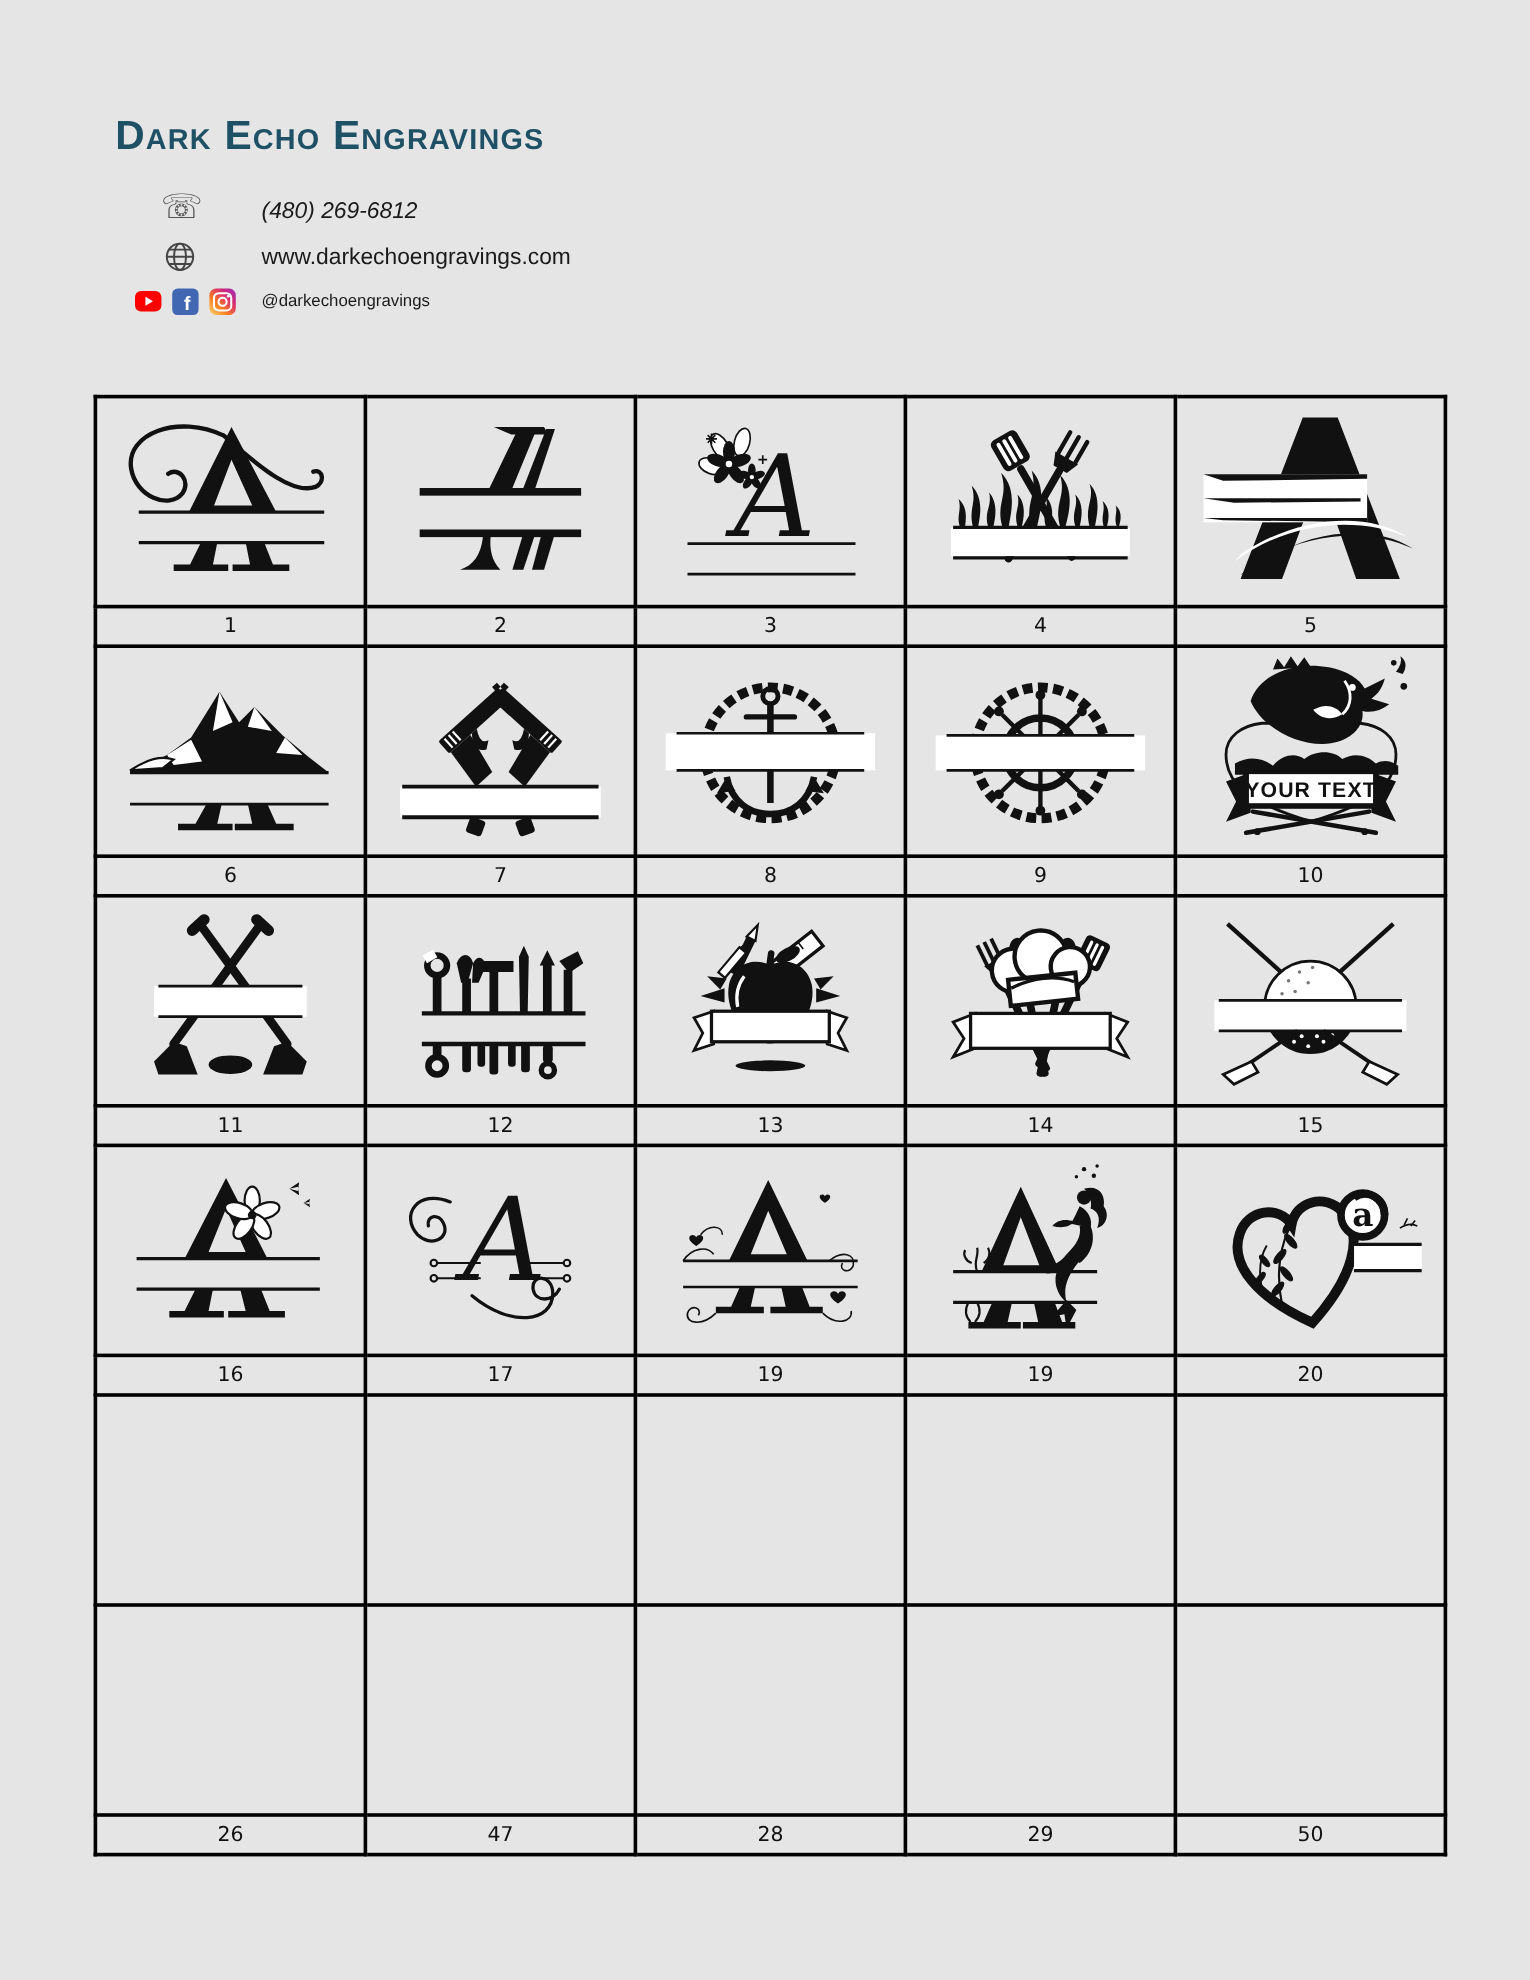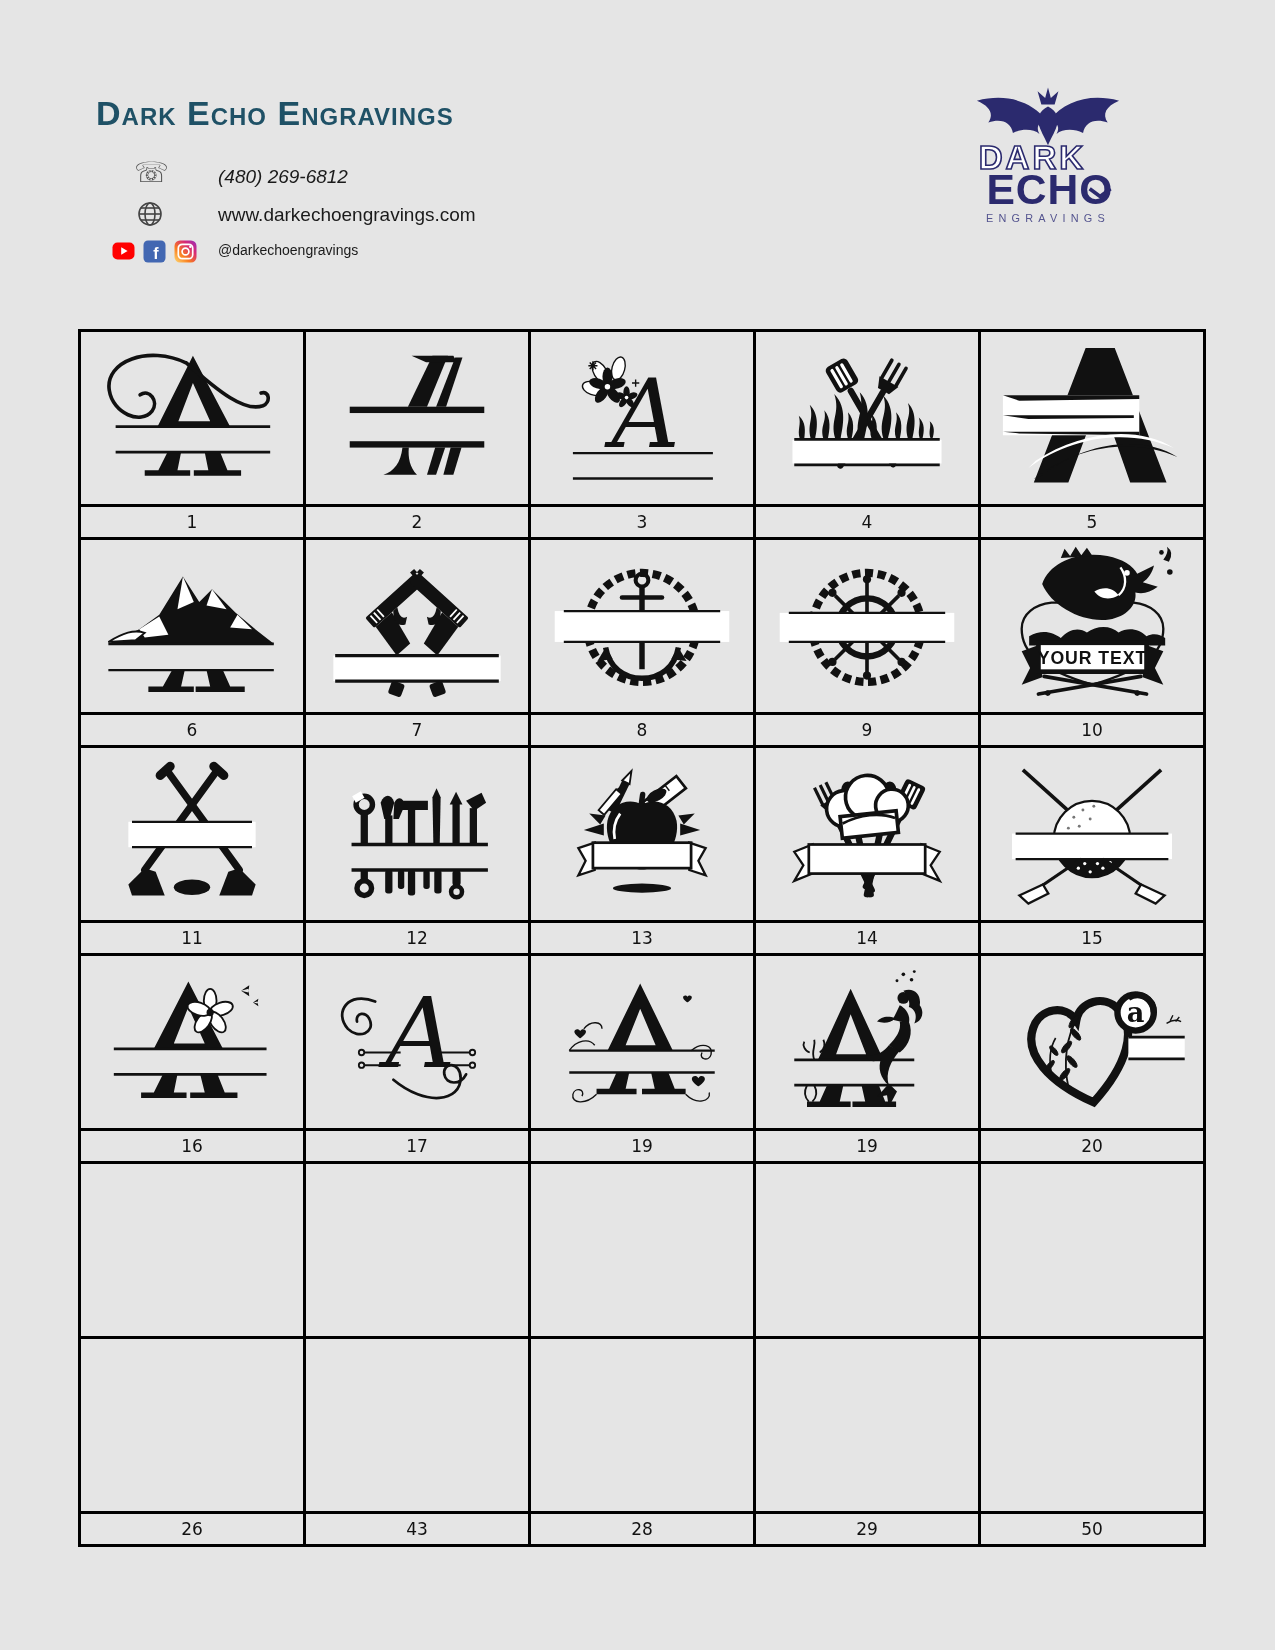--- a/index.html
+++ b/index.html
@@ -71,34 +71,20 @@
           </defs>
           <rect x="0.5" y="0.5" width="22" height="22" rx="5.5" fill="url(#ig)"></rect>
           <rect x="4.3" y="4.3" width="14.4" height="14.4" rx="4" fill="none" stroke="#fff" stroke-width="1.7"></rect>
           <circle cx="11.5" cy="11.5" r="3.4" fill="none" stroke="#fff" stroke-width="1.7"></circle>
           <circle cx="16.3" cy="6.8" r="1.2" fill="#fff"></circle>
         </svg>
     </span>
   </div>
   <div class="txt-social">@darkechoengravings</div>
 
-  <div class="logo">
-    <svg width="180" height="168" viewBox="0 0 190 168">
-      <g fill="#2b2a6e">
-        <path d="M93,52 C77,32 50,24 20,32 C34,38 38,46 32,55 C46,50 56,55 58,66 C68,61 80,62 86,67 C82,60 85,55 93,52 Z"></path>
-        <path d="M97,52 C113,32 140,24 170,32 C156,38 152,46 158,55 C144,50 134,55 132,66 C122,61 110,62 104,67 C108,60 105,55 97,52 Z"></path>
-        <path d="M88,36 l-4,-14 8,7 3,-11 3,11 8,-7 -4,14 Z"></path>
-        <path d="M95,38 c-9,4 -13,13 -8,24 c3,7 5,10 8,17 c3,-7 5,-10 8,-17 c5,-11 1,-20 -8,-24 Z"></path>
-      </g>
-      <text x="22" y="104" font-family="Liberation Sans, sans-serif" font-weight="bold" font-size="35" letter-spacing="3" fill="#ffffff" stroke="#2b2a6e" stroke-width="1.7">DARK</text>
-      <text x="30" y="141" font-family="Liberation Sans, sans-serif" font-weight="bold" font-size="45" letter-spacing="1" fill="#2b2a6e">ECHO</text>
-      <path d="M139,125 l11,8 11,-8" stroke="#2b2a6e" stroke-width="4" fill="none"></path>
-      <text x="95" y="160" text-anchor="middle" font-family="Liberation Sans, sans-serif" font-size="11.5" letter-spacing="5.5" fill="#54548f">ENGRAVINGS</text>
-    </svg>
-  </div>
 
   <table class="catalog">
     <colgroup>
         <col style="width:20%">
         <col style="width:20%">
         <col style="width:20%">
         <col style="width:20%">
         <col style="width:20%">
       </colgroup>
 
@@ -733,20 +719,20 @@
           </td>
       <td class="img">
             <div class="art"></div>
           </td>
       <td class="img">
             <div class="art"></div>
           </td>
     </tr>
     <tr>
       <td class="num">26</td>
-      <td class="num">43</td>
+      <td class="num">47</td>
       <td class="num">28</td>
       <td class="num">29</td>
       <td class="num">50</td>
     </tr>
   </tbody>
     </table>
 </div>
 
 </body></html>

